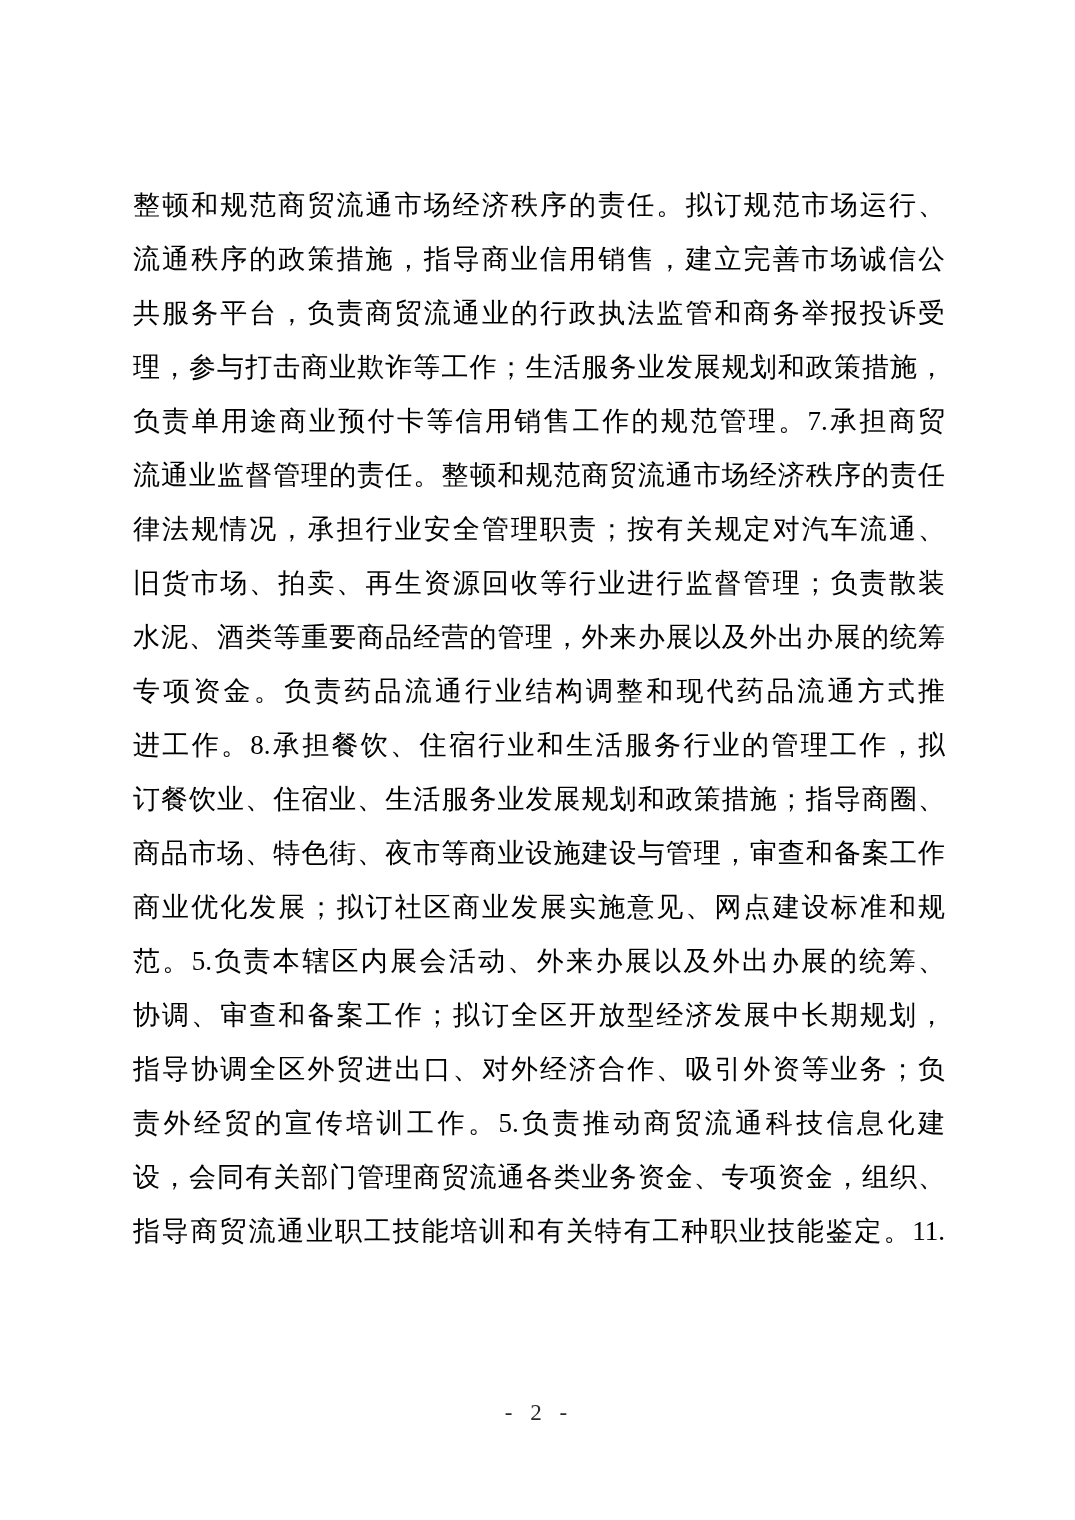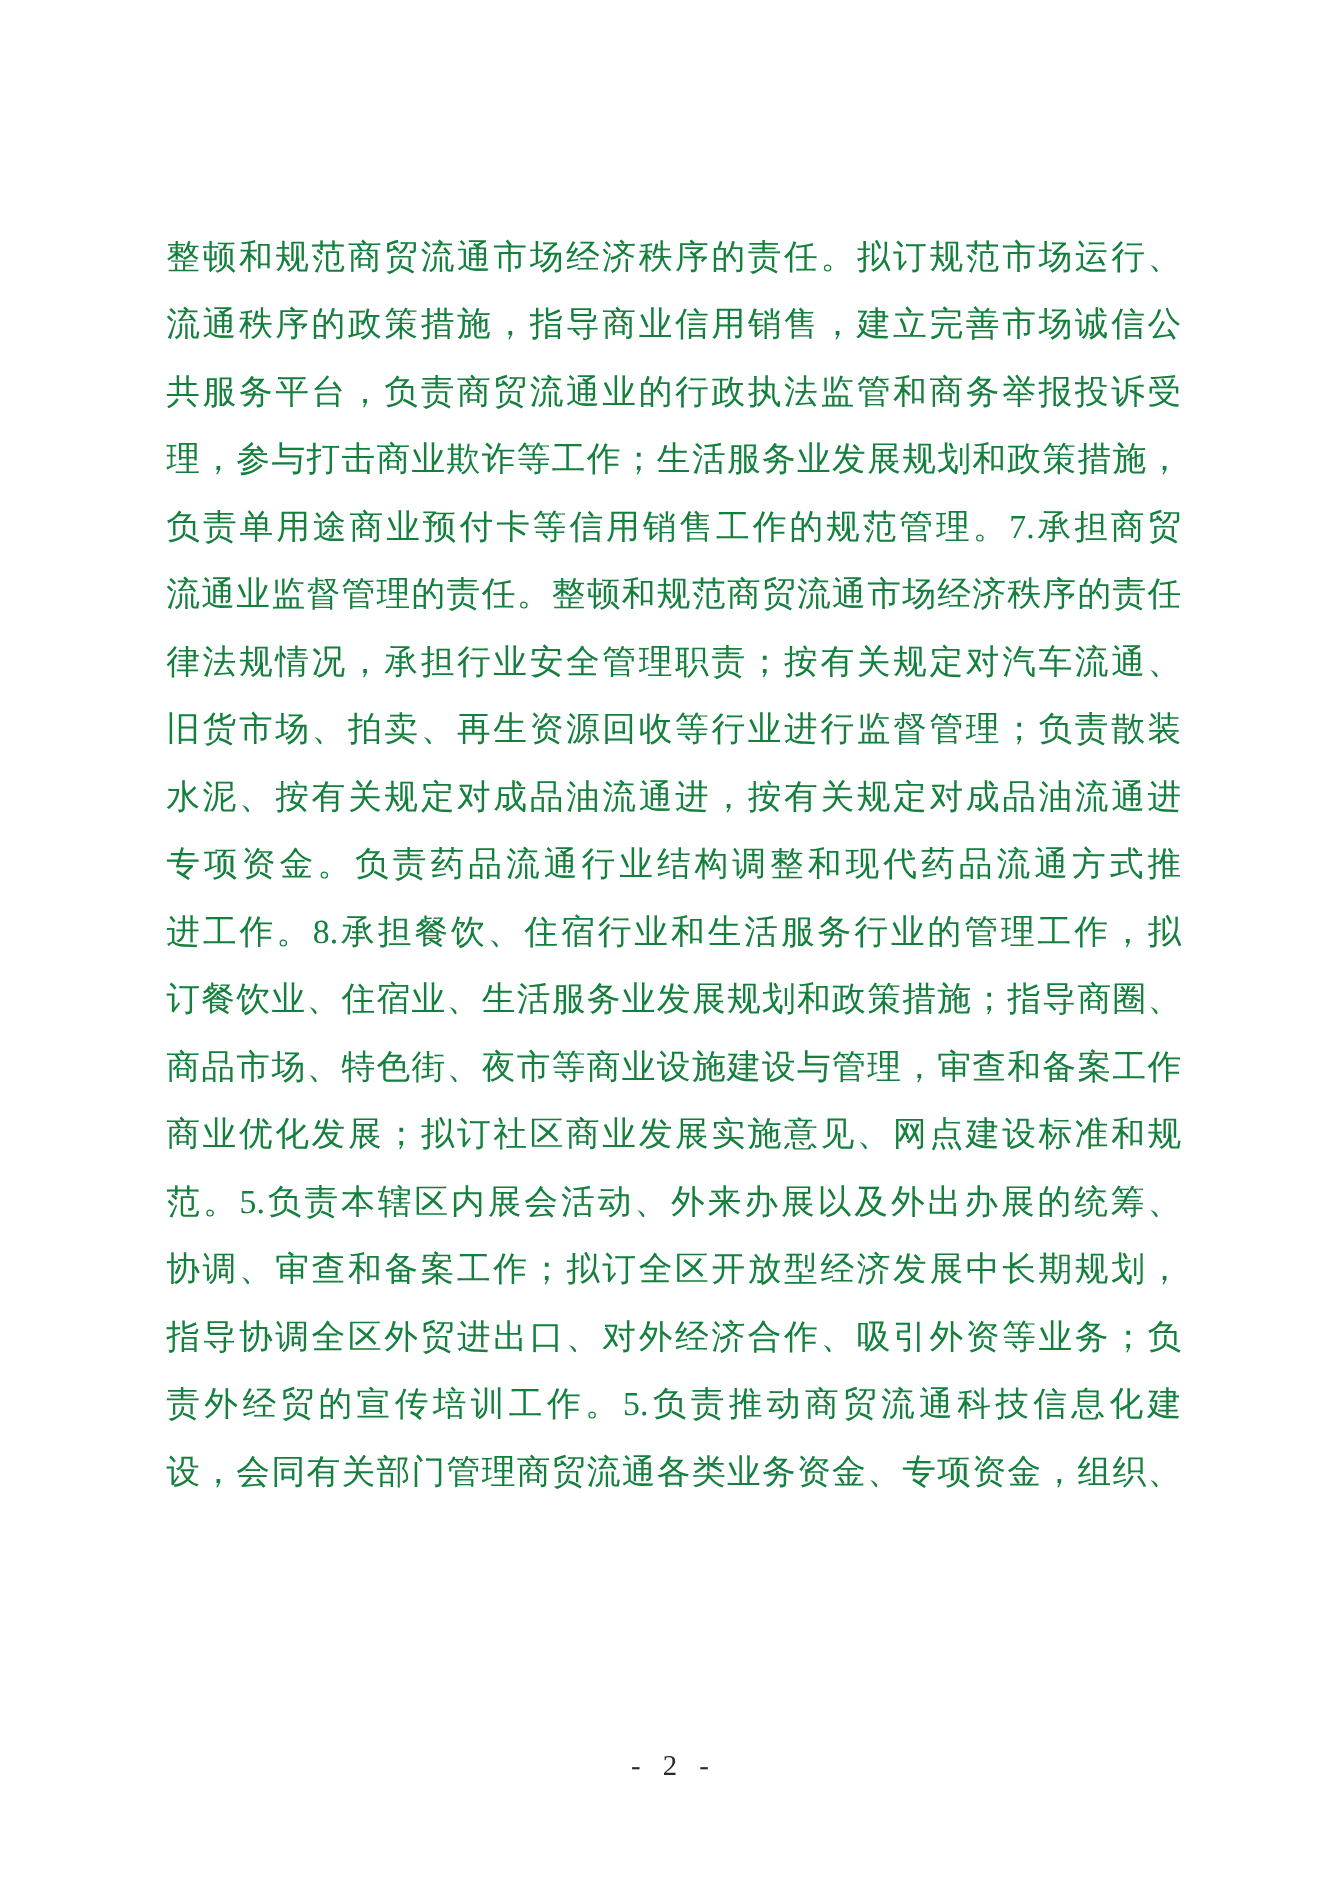--- a/index.html
+++ b/index.html
@@ -20,21 +20,21 @@
     left: 133px;
     top: 178px;
     width: 812px;
   }
   .line {
     margin: 0;
     padding: 0;
     height: 54px;
     line-height: 54px;
     font-size: 27px;
-    color: #15803d;
+    color: #000000;
     text-align: justify;
     
     text-align-last: justify;
     -moz-text-align-last: justify;
     overflow: hidden;
   }
   .pagenum {
     position: absolute;
     left: 133px;
     width: 812px;
@@ -51,26 +51,27 @@
 <div class="sheet">
   <div class="textblock">
     <p class="line">整顿和规范商贸流通市场经济秩序的责任。拟订规范市场运行、</p>
     <p class="line">流通秩序的政策措施，指导商业信用销售，建立完善市场诚信公</p>
     <p class="line">共服务平台，负责商贸流通业的行政执法监管和商务举报投诉受</p>
     <p class="line">理，参与打击商业欺诈等工作；生活服务业发展规划和政策措施，</p>
     <p class="line">负责单用途商业预付卡等信用销售工作的规范管理。7.承担商贸</p>
     <p class="line">流通业监督管理的责任。整顿和规范商贸流通市场经济秩序的责任</p>
     <p class="line">律法规情况，承担行业安全管理职责；按有关规定对汽车流通、</p>
     <p class="line">旧货市场、拍卖、再生资源回收等行业进行监督管理；负责散装</p>
-    <p class="line">水泥、按有关规定对成品油流通进，按有关规定对成品油流通进</p>
+    <p class="line">水泥、酒类等重要商品经营的管理，外来办展以及外出办展的统筹</p>
     <p class="line">专项资金。负责药品流通行业结构调整和现代药品流通方式推</p>
     <p class="line">进工作。8.承担餐饮、住宿行业和生活服务行业的管理工作，拟</p>
     <p class="line">订餐饮业、住宿业、生活服务业发展规划和政策措施；指导商圈、</p>
     <p class="line">商品市场、特色街、夜市等商业设施建设与管理，审查和备案工作</p>
     <p class="line">商业优化发展；拟订社区商业发展实施意见、网点建设标准和规</p>
     <p class="line">范。5.负责本辖区内展会活动、外来办展以及外出办展的统筹、</p>
     <p class="line">协调、审查和备案工作；拟订全区开放型经济发展中长期规划，</p>
     <p class="line">指导协调全区外贸进出口、对外经济合作、吸引外资等业务；负</p>
     <p class="line">责外经贸的宣传培训工作。5.负责推动商贸流通科技信息化建</p>
     <p class="line">设，会同有关部门管理商贸流通各类业务资金、专项资金，组织、</p>
+    <p class="line">指导商贸流通业职工技能培训和有关特有工种职业技能鉴定。11.</p>
   </div>
   <div class="pagenum">- 2 -</div>
 </div>
 
 </body></html>

